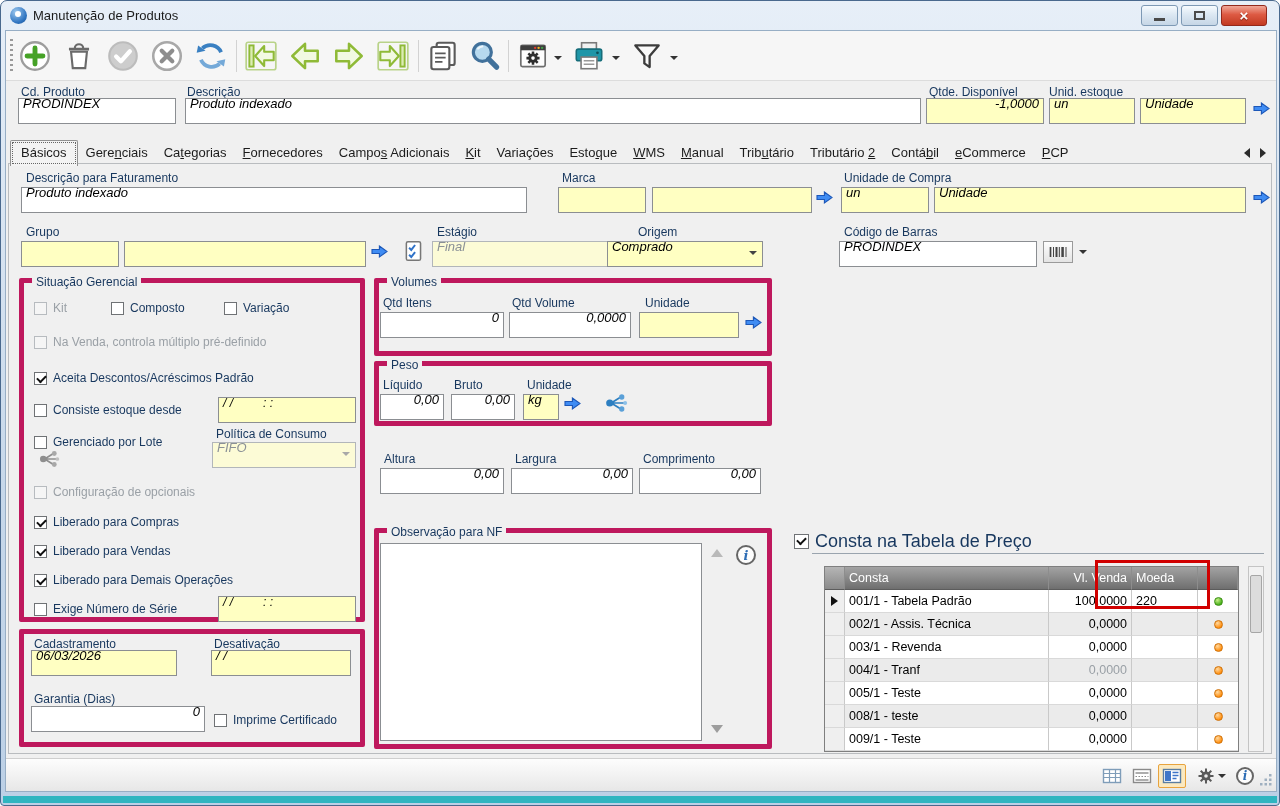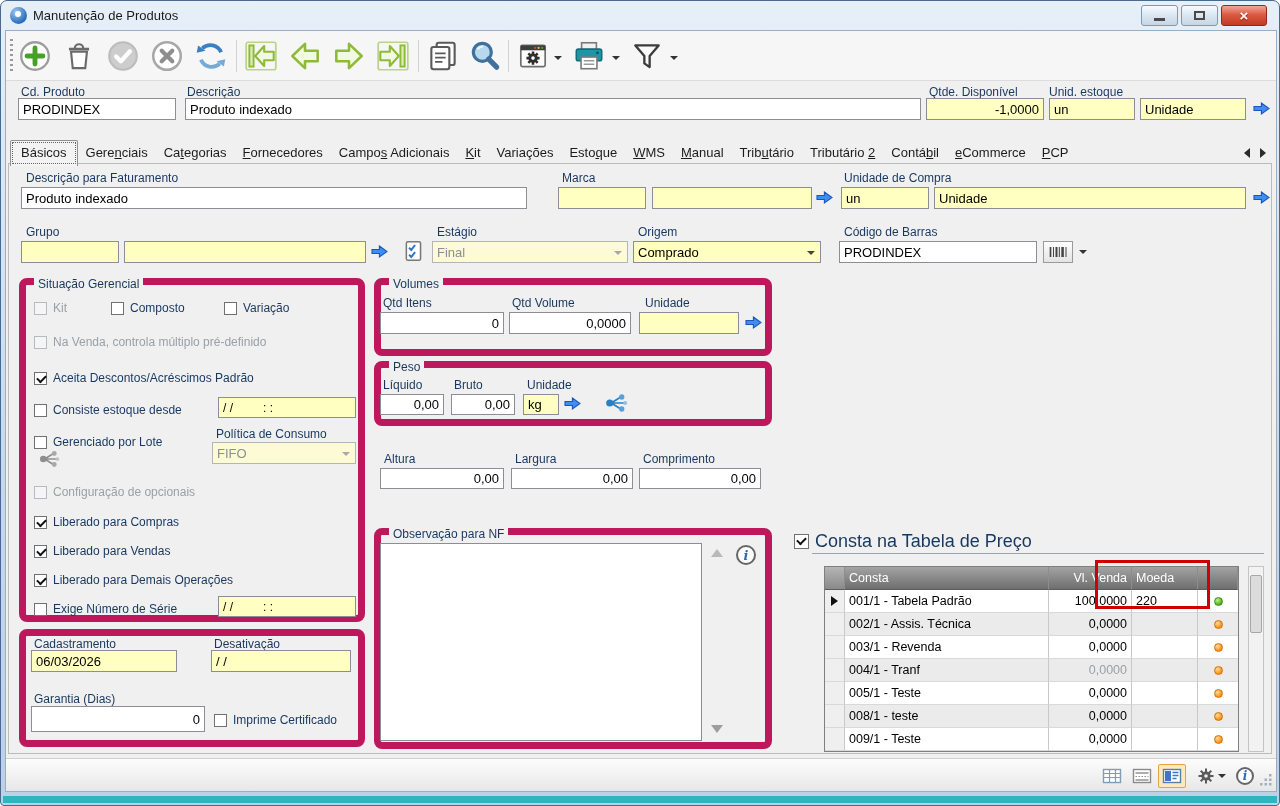--- a/index.html
+++ b/index.html
@@ -33,21 +33,21 @@
     background:repeating-linear-gradient(#9a9a9a 0 2px, transparent 2px 5px); }
   .tbtn { position:absolute; top:6px; width:38px; height:38px; display:flex; align-items:center;
     justify-content:center; }
   .tsep { position:absolute; top:9px; width:1px; height:32px; background:#d2d2d2; }
   .tcaret { position:absolute; top:25px; width:0; height:0; border:4px solid transparent;
     border-top-color:#333; }
 
   
   .lbl { position:absolute; font-size:12px; color:#17375e; white-space:nowrap; }
   .fld { position:absolute; height:22px; background:#fff; border:1px solid #8b8e92;
-    font-size:13px; color:#000; display:flex; align-items:center; padding:0 4px; overflow:hidden; }
+    font-size:13px; color:#000; display:flex; align-items:flex-end; padding:12px 4px; overflow:hidden;font-style:italic; }
   .yellow { background:#ffffc2; }
   .num { justify-content:flex-end; }
   .pre { white-space:pre; }
   .dis { color:#8a9096; border-color:#b2b6ba; background:#fcfbd6; }
   .car { width:0; height:0; border:4px solid transparent; border-top-color:#444;
     position:absolute; right:5px; top:9px; }
   .car.gray { border-top-color:#a8a8a8; }
   .larr { position:absolute; width:18px; height:14px; }
 
   
@@ -59,21 +59,21 @@
     border-radius:2px 2px 0 0; padding:4px 10px 6px; margin-bottom:-1px; z-index:3;
     outline:1px dotted #666; outline-offset:-3px; }
   .tabnav { position:absolute; top:114px; width:14px; height:16px; display:flex;
     align-items:center; justify-content:center; }
   .tri-l { width:0;height:0;border:5px solid transparent;border-right:6px solid #2b2b2b; border-left:none;}
   .tri-r { width:0;height:0;border:5px solid transparent;border-left:6px solid #2b2b2b; border-right:none;}
 
   .panel { position:absolute; left:2px; top:132px; width:1264px; height:591px;
     background:#f0f0f0; border:1px solid #b9bcbf; }
 
-  .grp { position:absolute; border:7px solid #be185d; border-radius:8px; }
+  .grp { position:absolute; border:5px solid #be185d; border-radius:2px; }
   .gt { position:absolute; top:-8px; left:8px; background:#f0f0f0; padding:0 4px;
     font-size:12px; color:#17375e; white-space:nowrap; }
 
   
   .cb { position:absolute; display:flex; align-items:center; gap:6px; font-size:12px;
     color:#17375e; white-space:nowrap; }
   .bx { width:13px; height:13px; background:#fff; border:1px solid #6f7275; position:relative; flex:none; }
   .cb.checked .bx::after { content:""; position:absolute; left:2px; top:2px; width:7px; height:4px;
     border-left:2px solid #101010; border-bottom:2px solid #101010; transform:rotate(-45deg); }
   .cb.disabled { color:#9aa0a6; }
@@ -350,21 +350,21 @@
         <path d="M6.5 8l2 2 3.5-4.5" stroke="#2f72c8" stroke-width="1.8" fill="none"></path>
         <path d="M6.5 14.5l2 2 3.5-4.5" stroke="#2f72c8" stroke-width="1.8" fill="none"></path>
       </svg>
     </span>
     <span class="lbl" style="left:431px;top:194px">Estágio</span>
     <div class="fld yellow dis" style="left:426px;top:210px;width:196px">
         <span>Final</span>
         <span class="car gray"></span>
       </div>
     <span class="lbl" style="left:632px;top:194px">Origem</span>
-    <div class="fld yellow" style="left:627px;top:210px;width:188px">
+    <div class="fld yellow" style="left:601px;top:210px;width:156px">
         <span>Comprado</span>
         <span class="car"></span>
       </div>
     <span class="lbl" style="left:838px;top:194px">Código de Barras</span>
     <div class="fld" style="left:833px;top:210px;width:198px">
         <span>PRODINDEX</span>
       </div>
     <div style="position:absolute;left:1037px;top:210px;width:30px;height:22px;border:1px solid #9a9a9a;background:linear-gradient(#fdfdfd,#e4e4e4);display:flex;align-items:center;justify-content:center">
       <svg width="20" height="14" viewBox="0 0 24 16">
         <g fill="#444">

